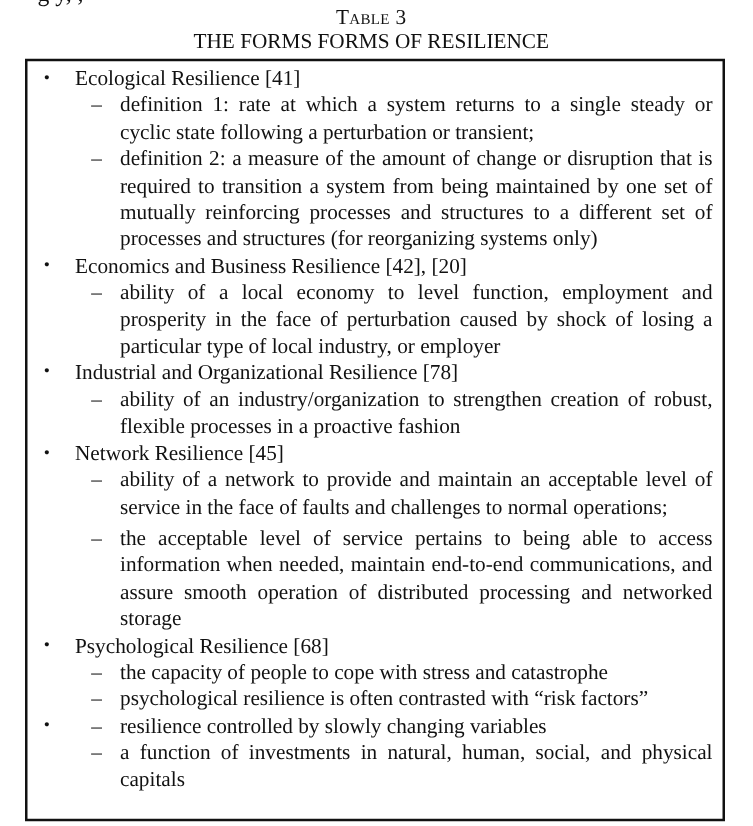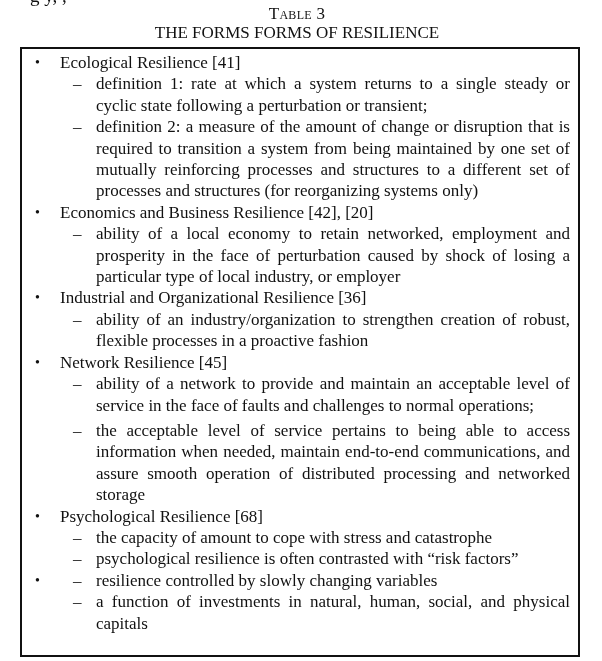--- a/index.html
+++ b/index.html
@@ -60,28 +60,28 @@
         <li class="sub"><span class="dash">–</span><span>definition 2: a measure of the amount of change or disruption that is required to transition a system from being maintained by one set of mutually reinforcing processes and structures to a different set of processes and structures (for reorganizing systems only)</span></li>
       </ul>
     </li>
 
     <li class="item">
       <div class="item-head">
         <span class="bullet">•</span>
         <span>Economics and Business Resilience [42], [20]</span>
       </div>
       <ul class="sub-list">
-        <li class="sub"><span class="dash">–</span><span>ability of a local economy to retain networked, employment and prosperity in the face of perturbation caused by shock of losing a particular type of local industry, or employer</span></li>
+        <li class="sub"><span class="dash">–</span><span>ability of a local economy to level function, employment and prosperity in the face of perturbation caused by shock of losing a particular type of local industry, or employer</span></li>
       </ul>
     </li>
 
     <li class="item">
       <div class="item-head">
         <span class="bullet">•</span>
-        <span>Industrial and Organizational Resilience [36]</span>
+        <span>Industrial and Organizational Resilience [78]</span>
       </div>
       <ul class="sub-list">
         <li class="sub"><span class="dash">–</span><span>ability of an industry/organization to strengthen creation of robust, flexible processes in a proactive fashion</span></li>
       </ul>
     </li>
 
     <li class="item">
       <div class="item-head">
         <span class="bullet">•</span>
         <span>Network Resilience [45]</span>
@@ -91,21 +91,21 @@
         <li class="sub gap"><span class="dash">–</span><span>the acceptable level of service pertains to being able to access information when needed, maintain end-to-end communications, and assure smooth operation of distributed processing and networked storage</span></li>
       </ul>
     </li>
 
     <li class="item">
       <div class="item-head">
         <span class="bullet">•</span>
         <span>Psychological Resilience [68]</span>
       </div>
       <ul class="sub-list">
-        <li class="sub"><span class="dash">–</span><span>the capacity of amount to cope with stress and catastrophe</span></li>
+        <li class="sub"><span class="dash">–</span><span>the capacity of people to cope with stress and catastrophe</span></li>
         <li class="sub"><span class="dash">–</span><span>psychological resilience is often contrasted with “risk factors”</span></li>
       </ul>
     </li>
 
     <li class="item">
       <div class="item-head">
         <span class="bullet">•</span>
       </div>
       <ul class="sub-list">
         <li class="sub"><span class="dash">–</span><span>resilience controlled by slowly changing variables</span></li>

